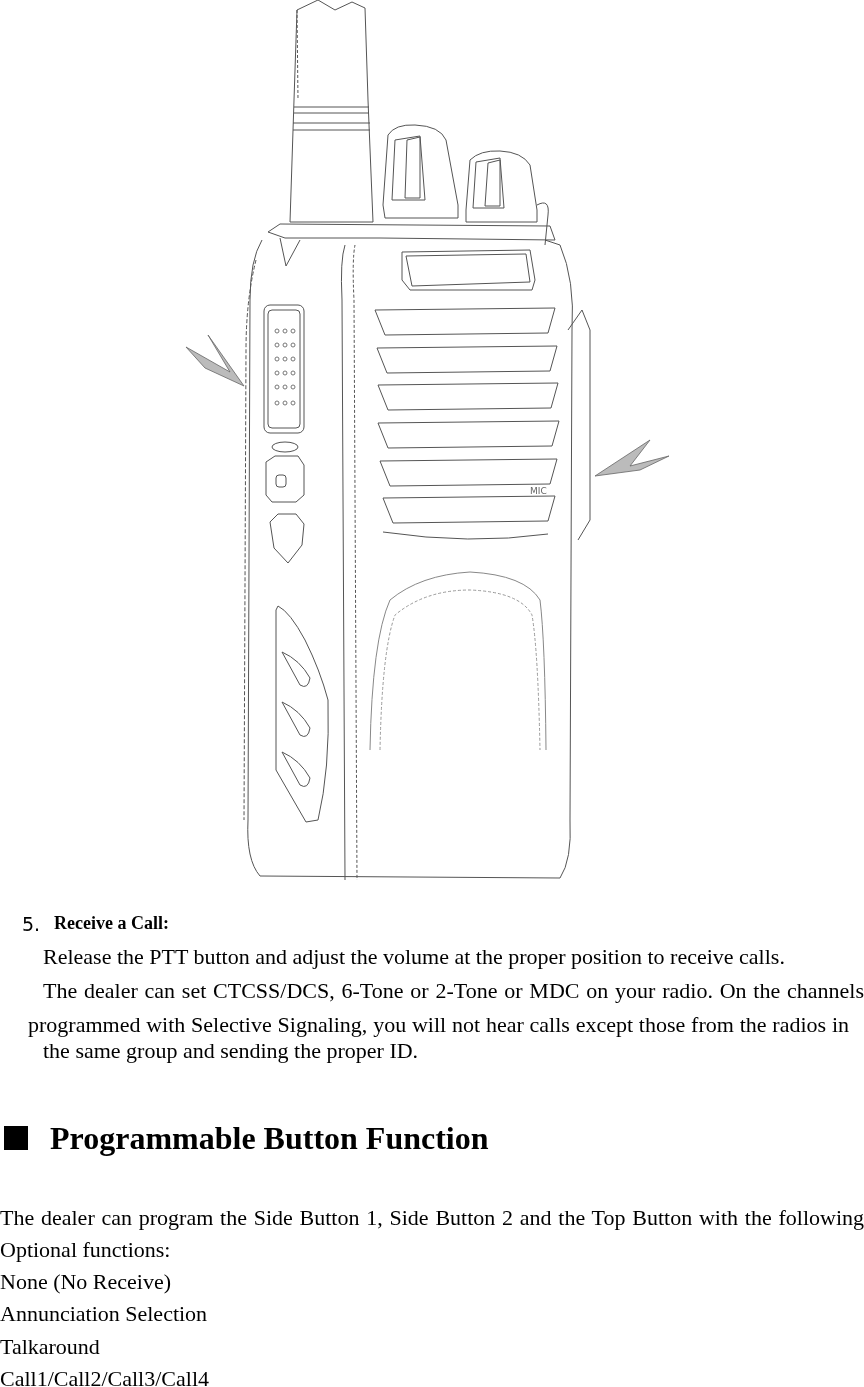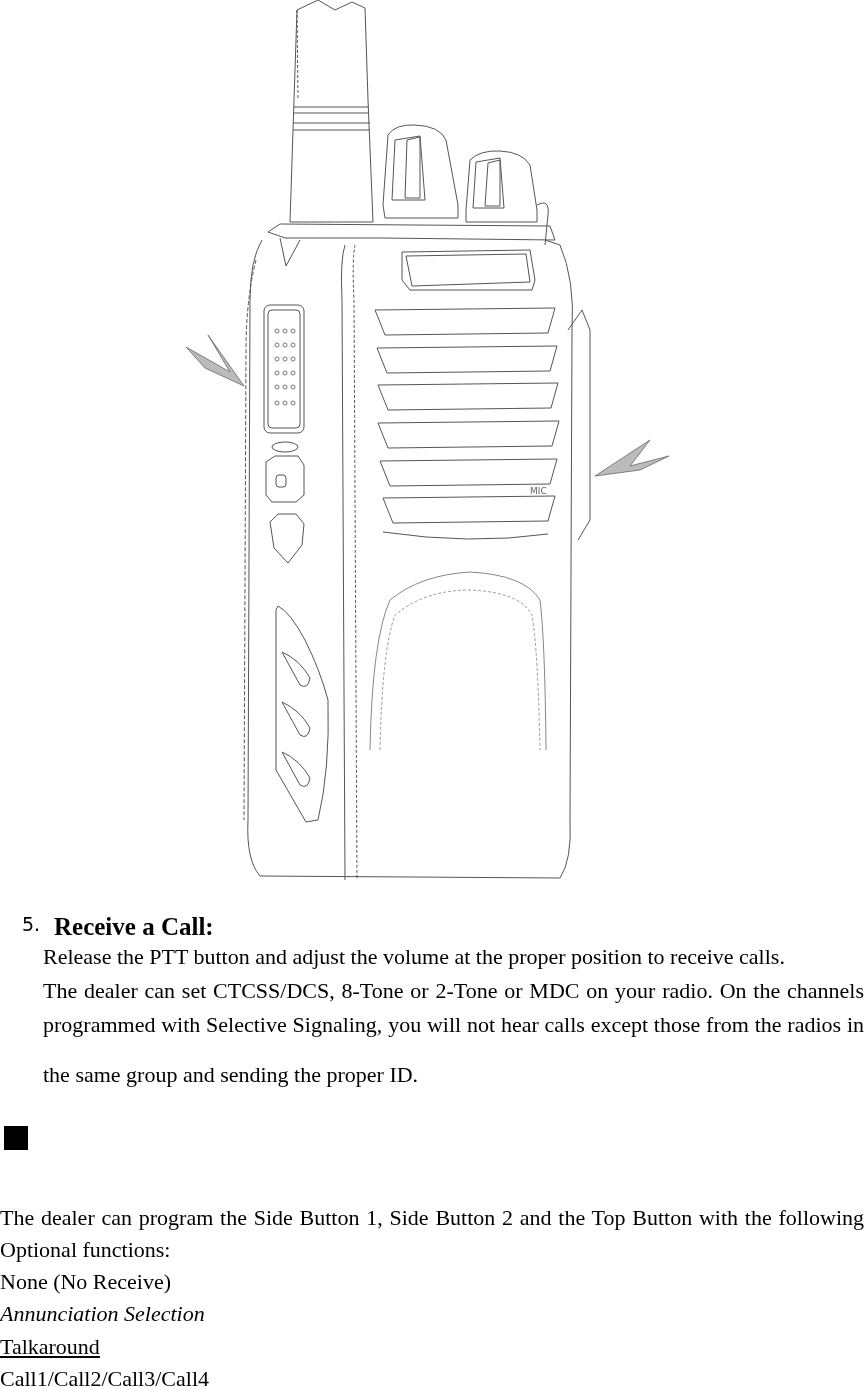--- a/index.html
+++ b/index.html
@@ -5,21 +5,21 @@
   html, body { margin: 0; padding: 0; background: #ffffff; }
   body {
     width: 864px; height: 1387px; position: relative; overflow: hidden;
     font-family: "Liberation Serif", "DejaVu Serif", serif; color: #000;
   }
   .figure { position: absolute; left: 0; top: 0; width: 864px; height: 895px; }
   .figure svg { position: absolute; left: 0; top: 0; }
   .line { position: absolute; font-size: 22px; line-height: 24px; white-space: nowrap; }
   .just { white-space: normal; text-align: justify; text-align-last: justify; }
   .step-num { position: absolute; left: 22px; top: 913px; font-size: 19px; font-family: "DejaVu Sans", sans-serif; font-weight: normal; letter-spacing: 0; }
-  .step-title { position: absolute; left: 54px; top: 913px; font-size: 25px; font-weight: bold; }
+  .step-title { position: absolute; left: 54px; top: 913px; font-size: 18px; font-weight: bold; }
   .heading { position: absolute; left: 0; top: 1118px; height: 40px; display: flex; align-items: center; }
   .heading .sq { width: 24px; height: 24px; background: #000; margin-left: 4px; margin-right: 22px; }
   .heading .ht { font-size: 32px; font-weight: bold; line-height: 40px; }
 </style>
 </head>
 <body>
 
 <div class="figure">
   <svg width="864" height="895" viewBox="0 0 864 895" fill="none" stroke="#555" stroke-width="1">
 
@@ -111,27 +111,28 @@
     <g fill="#bbb" stroke="#666" stroke-width="0.8">
       <path d="M669 456 L630 466 L650 440 L595 476 L640 470 Z"></path>
     </g>
   </svg>
 </div>
 
 <div class="step-num">5.</div>
 <div class="step-title">Receive a Call:</div>
 
 <div class="line" style="left:43px; top:945px;">Release the PTT button and adjust the volume at the proper position to receive calls.</div>
-<div class="line just" style="left:43px; top:979px; width:821px;">The dealer can set CTCSS/DCS, 8-Tone or 2-Tone or MDC on your radio. On the channels</div>
-<div class="line just" style="left:43px; top:1013px; width:821px;">programmed with Selective Signaling, you will not hear calls except those from the radios in</div>
-<div class="line" style="left:43px; top:1063px;">the same group and sending the proper ID.</div>
+<div class="line just" style="left:43px; top:979px; width:821px;">The dealer can set CTCSS/DCS, 6-Tone or 2-Tone or MDC on your radio. On the channels</div>
+<div class="line just" style="left:28px; top:1013px; width:821px;">programmed with Selective Signaling, you will not hear calls except those from the radios in</div>
+<div class="line" style="left:43px; top:1039px;">the same group and sending the proper ID.</div>
 
 <div class="heading">
   <div class="sq"></div>
+  <div class="ht">Programmable Button Function</div>
 </div>
 
 <div class="line just" style="left:0; top:1206px; width:864px;">The dealer can program the Side Button 1, Side Button 2 and the Top Button with the following</div>
 <div class="line" style="left:0; top:1238px;text-align:right;">Optional functions:</div>
 
 <div class="line" style="left:0; top:1270px;">None (No Receive)</div>
-<div class="line" style="left:0; top:1302px;font-style:italic;">Annunciation Selection</div>
-<div class="line" style="left:0; top:1335px;text-decoration:underline;">Talkaround</div>
+<div class="line" style="left:0; top:1302px;">Annunciation Selection</div>
+<div class="line" style="left:0; top:1335px;">Talkaround</div>
 <div class="line" style="left:0; top:1367px;">Call1/Call2/Call3/Call4</div>
 
 </body></html>

